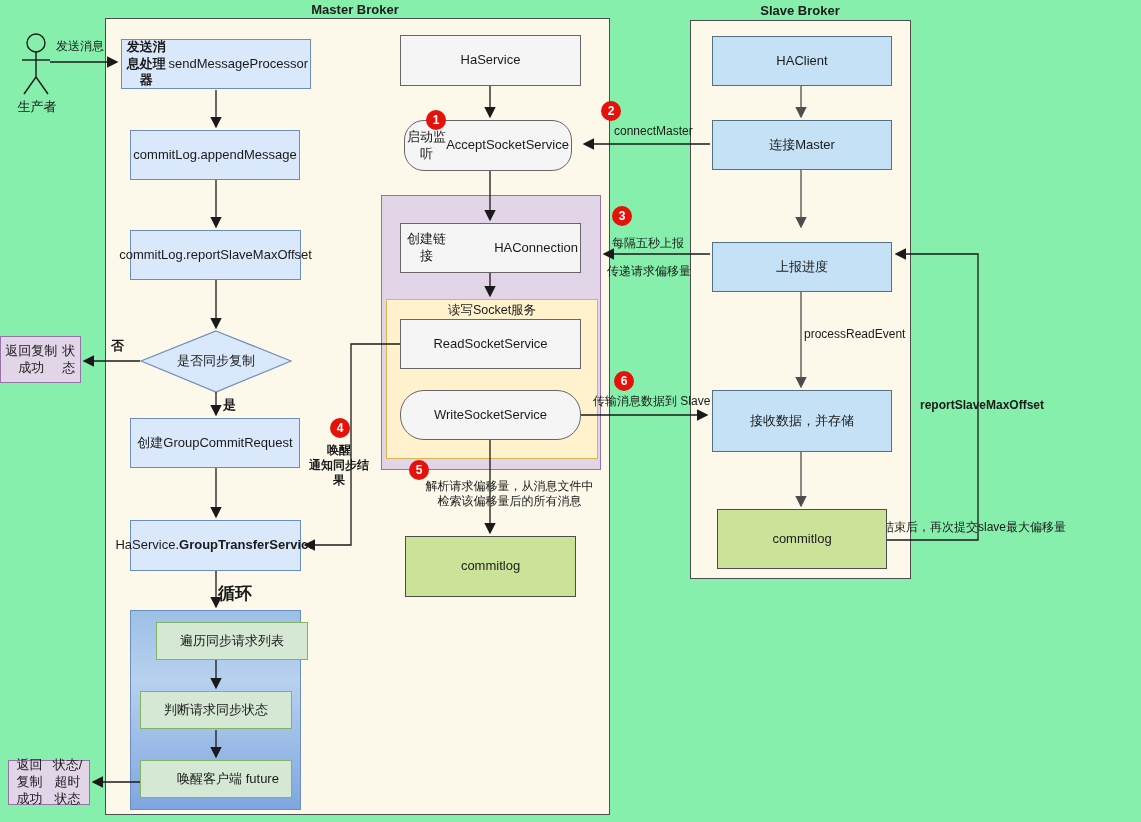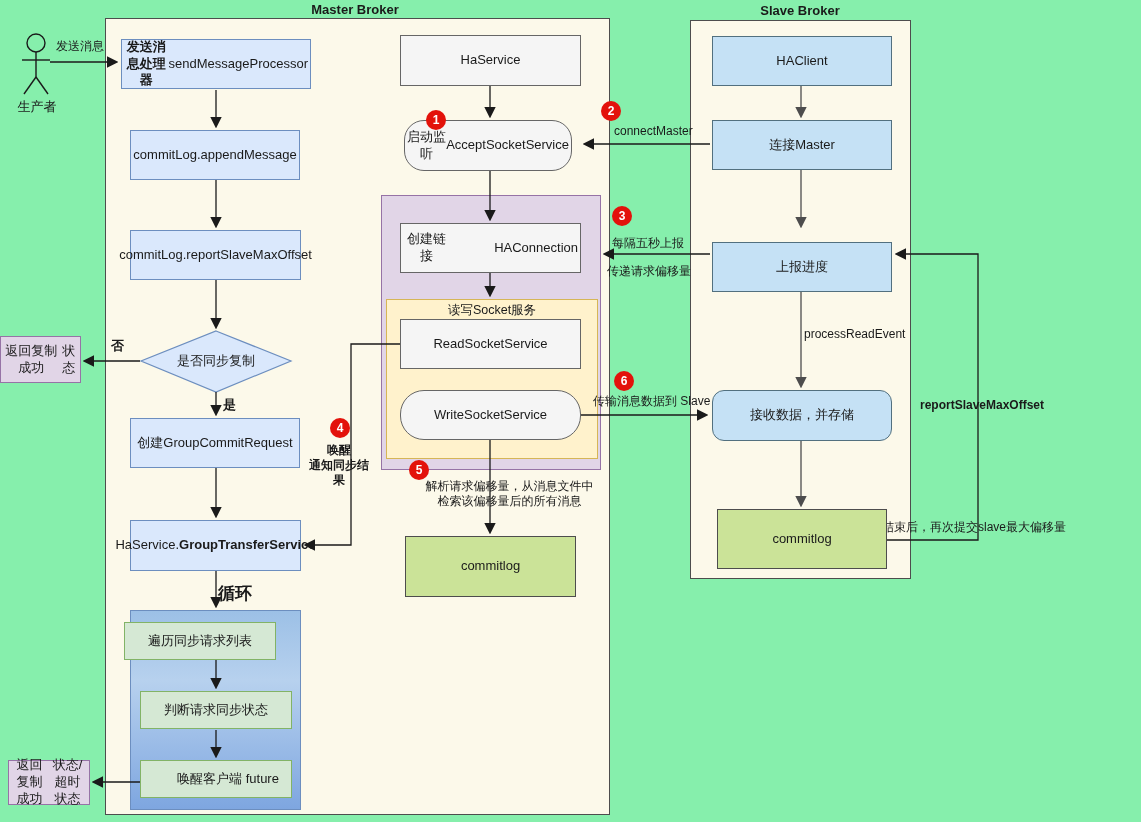--- a/index.html
+++ b/index.html
@@ -107,21 +107,21 @@
   <div class="box decisionText" style="left:150px;top:348px;width:132px;height:26px;">
     <span>是否同步复制</span>
   </div>
   <div class="box blue" style="left:130px;top:418px;width:170px;height:50px;">
     <span>创建GroupCommitRequest</span>
   </div>
   <div class="box blue" style="left:130px;top:520px;width:171px;height:51px;">
     <span>HaService.</span>
     <span class="b">GroupTransferService</span>
   </div>
-  <div class="box greenL" style="left:124px;top:622px;width:152px;height:38px;">
+  <div class="box greenL" style="left:156px;top:622px;width:152px;height:38px;">
     <span>遍历同步请求列表</span>
   </div>
   <div class="box greenL" style="left:140px;top:691px;width:152px;height:38px;">
     <span>判断请求同步状态</span>
   </div>
   <div class="box greenL" style="left:140px;top:760px;width:152px;height:38px;padding-left:26px;">
     <span>唤醒客户端 future</span>
   </div>
 
   <div class="box purpleB" style="left:0px;top:336px;width:81px;height:47px;">
@@ -156,21 +156,21 @@
 
   <div class="box sblue" style="left:712px;top:36px;width:180px;height:50px;">
     <span>HAClient</span>
   </div>
   <div class="box sblue" style="left:712px;top:120px;width:180px;height:50px;">
     <span>连接Master</span>
   </div>
   <div class="box sblue" style="left:712px;top:242px;width:180px;height:50px;">
     <span>上报进度</span>
   </div>
-  <div class="box sblue" style="left:712px;top:390px;width:180px;height:51px;border-radius:12px;">
+  <div class="box sblue" style="left:712px;top:390px;width:180px;height:62px;">
     <span>接收数据，并存储</span>
   </div>
   <div class="box greenC" style="left:717px;top:509px;width:170px;height:60px;">
     <span>commitlog</span>
   </div>
 
   <div class="label" style="left:56px;top:39px;">发送消息</div>
   <div class="label ctr" style="left:14px;top:99px;width:46px;font-size:13px;">生产者</div>
   <div class="label b" style="left:111px;top:338px;font-size:13px;">否</div>
   <div class="label b" style="left:223px;top:397px;font-size:13px;">是</div>

